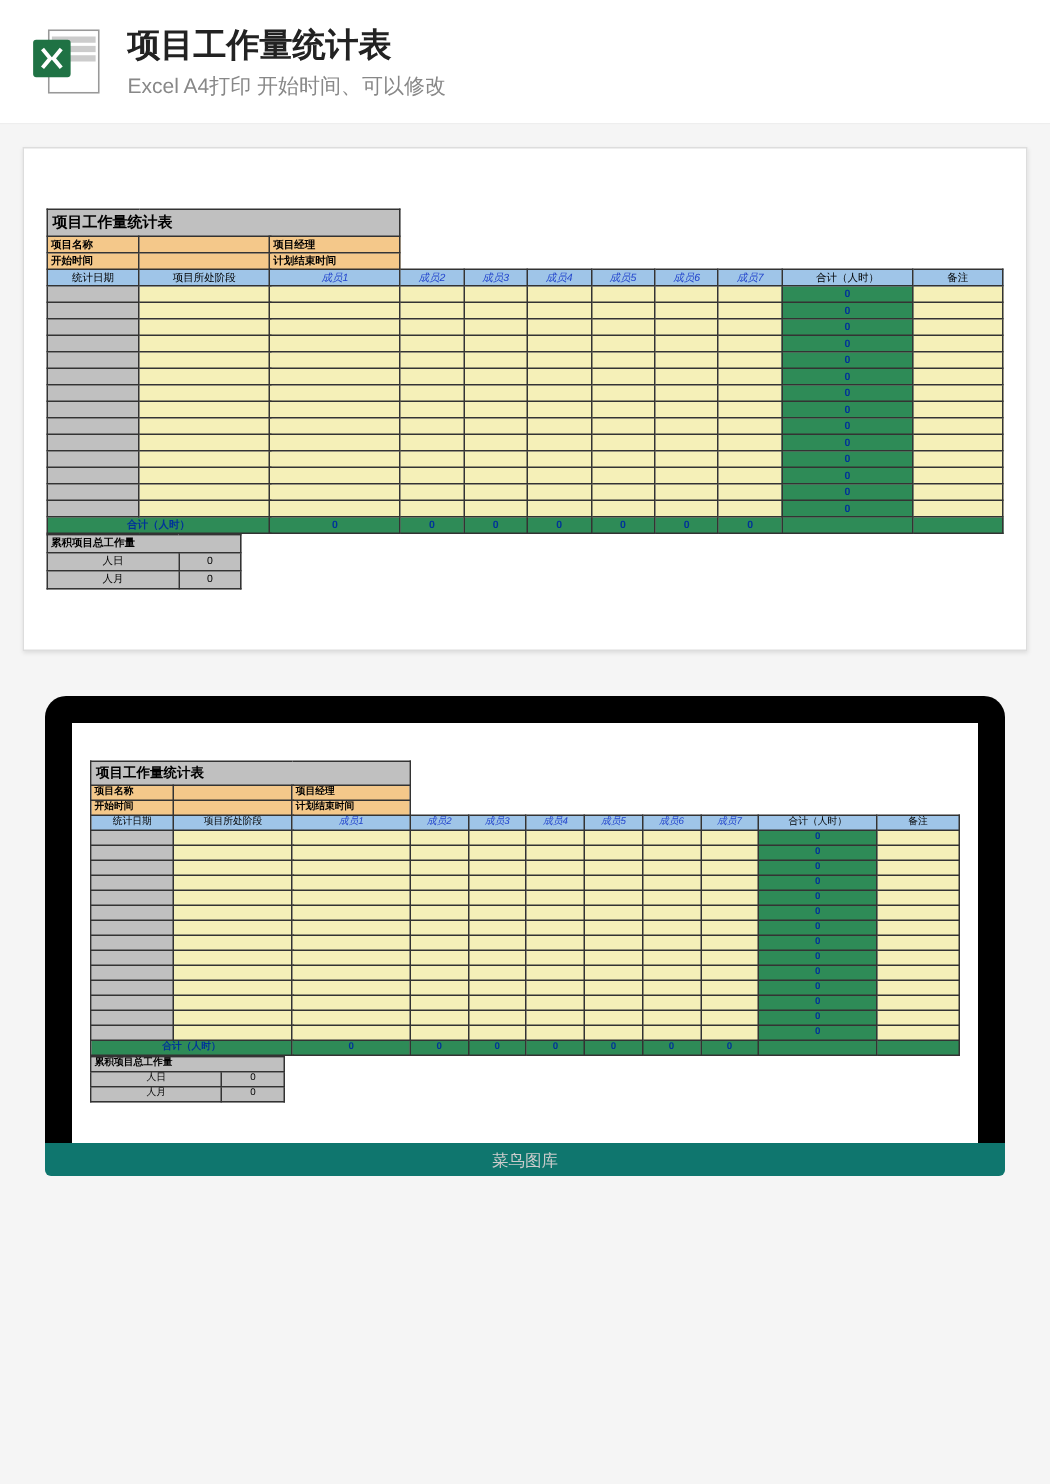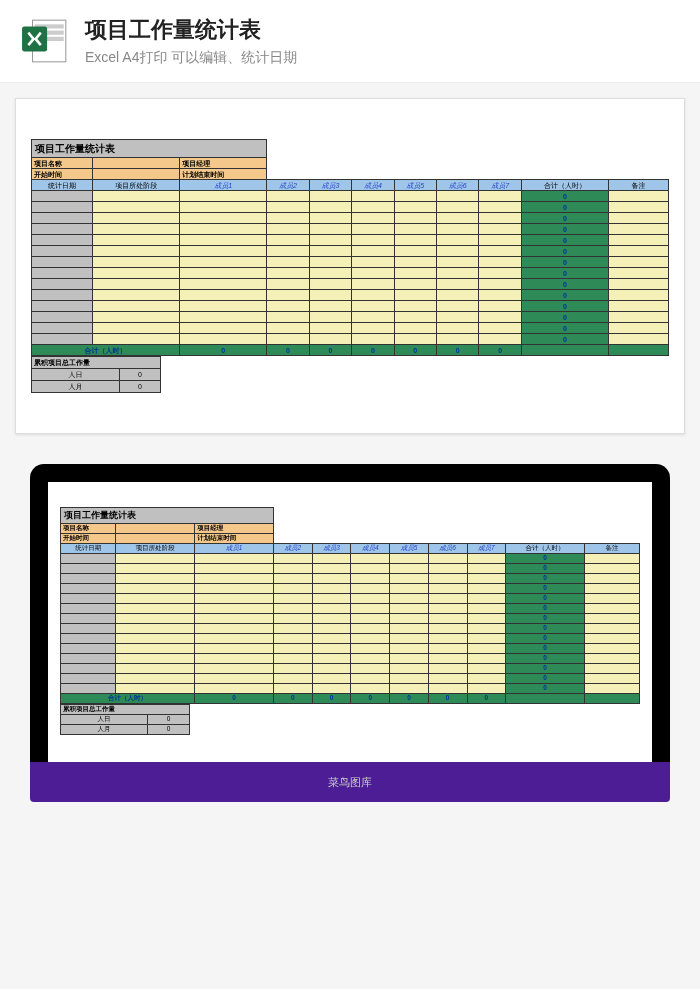--- a/index.html
+++ b/index.html
@@ -83,22 +83,22 @@
     background: #000;
     border-radius: 14px 14px 0 0;
     padding: 18px 18px 0 18px;
   }
   .laptop-screen {
     background: #fff;
     padding: 25px 12px 15px 12px;
     min-height: 280px;
   }
   .laptop-base {
-    background: #4c1d95;
-    height: 40px;
+    background: #0f766e;
+    height: 22px;
     border-radius: 0 0 4px 4px;
     display: flex;
     align-items: center;
     justify-content: center;
     color: #ccc;
     font-size: 11px;
   }
   .spreadsheet.small { font-size: 6.5px; }
   .spreadsheet.small td, .spreadsheet.small th { height: 10px; }
   .spreadsheet.small .title-cell { font-size: 9px; height: 16px; }
@@ -110,21 +110,21 @@
   <svg class="excel-icon" viewBox="0 0 48 48">
     <rect x="12" y="4" width="32" height="40" fill="#fff" stroke="#999"></rect>
     <rect x="14" y="8" width="28" height="4" fill="#ccc"></rect>
     <rect x="14" y="14" width="28" height="4" fill="#ccc"></rect>
     <rect x="14" y="20" width="28" height="4" fill="#ccc"></rect>
     <rect x="2" y="10" width="24" height="24" rx="2" fill="#1f7244"></rect>
     <path d="M8 16 L13 22 L8 28 M20 16 L15 22 L20 28" stroke="#fff" stroke-width="2.5" fill="none"></path>
   </svg>
   <div class="header-text">
     <h1>项目工作量统计表</h1>
-    <p>Excel A4打印 可以编辑、统计日期</p>
+    <p>Excel A4打印 开始时间、可以修改</p>
   </div>
 </div>
 
 <div class="preview-container">
   <div class="spreadsheet">
     <table>
       <tbody>
           <tr>
         <td colspan="4" class="title-cell">项目工作量统计表</td>
         <td colspan="8" style="border:none"></td>

